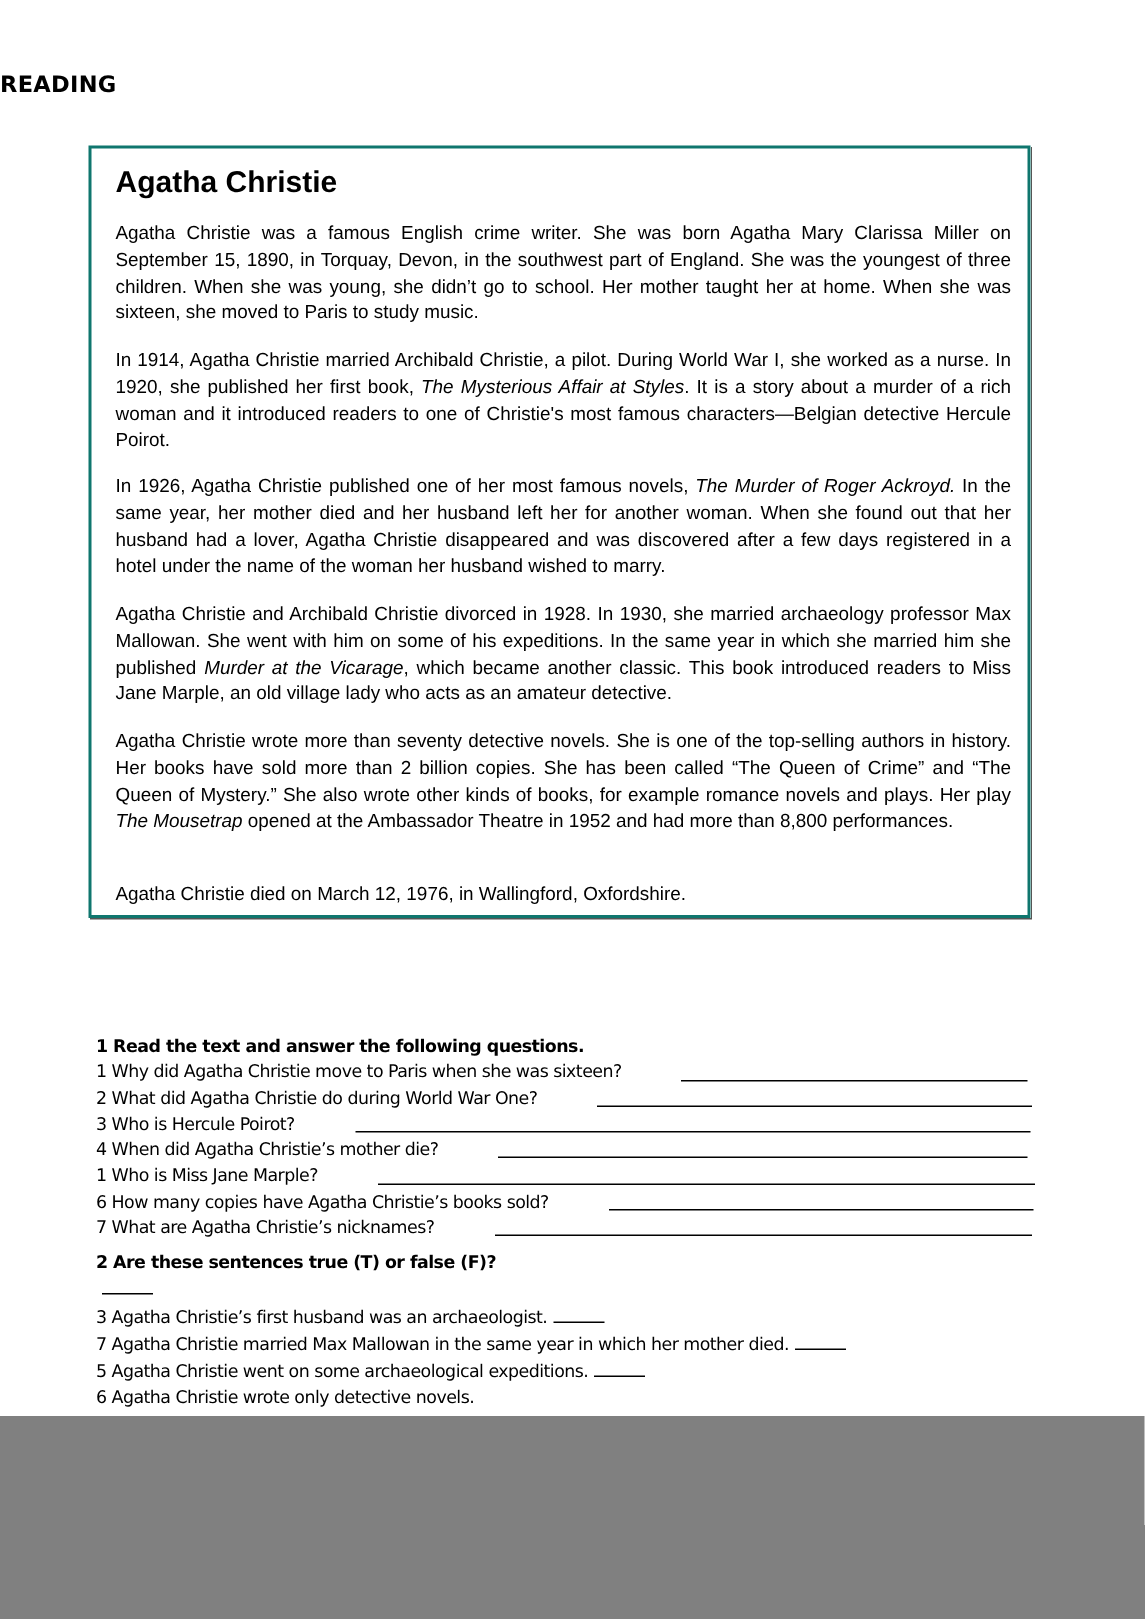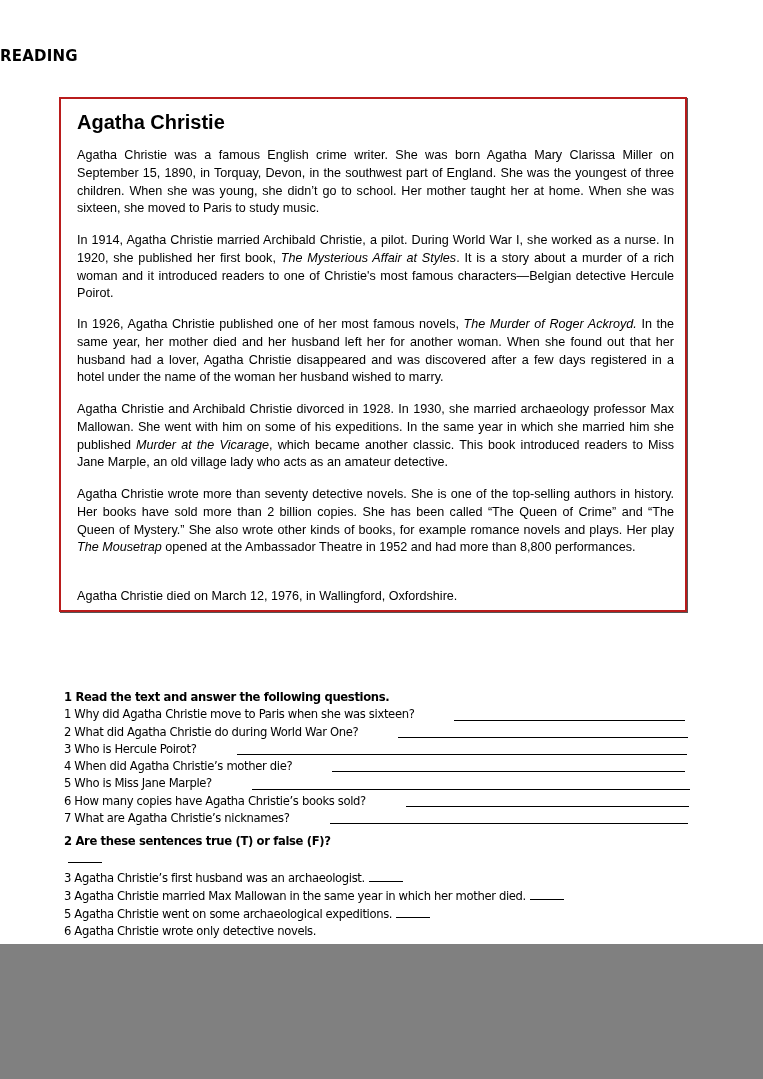--- a/index.html
+++ b/index.html
@@ -8,21 +8,21 @@
     background:#ffffff; color:#000;
     font-family:"Liberation Sans", sans-serif;
   }
   .page-title {
     position:absolute; top:47px; left:0; width:763px; 
     font-family:"DejaVu Sans", sans-serif; font-weight:bold; font-size:15px;
     letter-spacing:0.2px;
   }
   .reading-box {
     position:absolute; left:59px; top:97px; width:628px; height:515px;
-    border:2px solid #b91c1c; box-sizing:border-box;
+    border:2px solid #0f766e; box-sizing:border-box;
     box-shadow:1px 1px 0 #555;
   }
   .box-title {
     position:absolute; left:16px; top:12px;
     font-family:"Liberation Sans", sans-serif; font-weight:bold; font-size:20px;
   }
   .para {
     position:absolute; left:16px; width:597px;
     font-size:12.6px; line-height:17.8px; text-align:justify;
     text-align-last:left;
@@ -97,21 +97,21 @@
   </div>
   <div class="q-row" style="width:623px">
     <span>3 Who is Hercule Poirot?</span>
     <span class="q-line"></span>
   </div>
   <div class="q-row" style="width:621px">
     <span>4 When did Agatha Christie’s mother die?</span>
     <span class="q-line"></span>
   </div>
   <div class="q-row" style="width:626px">
-    <span>5 Who is Miss Jane Marple?</span>
+    <span>1 Who is Miss Jane Marple?</span>
     <span class="q-line"></span>
   </div>
   <div class="q-row" style="width:625px">
     <span>6 How many copies have Agatha Christie’s books sold?</span>
     <span class="q-line"></span>
   </div>
   <div class="q-row" style="width:624px">
     <span>7 What are Agatha Christie’s nicknames?</span>
     <span class="q-line"></span>
   </div>
@@ -119,21 +119,21 @@
 
 <div class="exercise ex2">
   <div class="ex-heading">2 Are these sentences true (T) or false (F)?</div>
   <div>
     <span class="tf-blank"></span>
   </div>
   <div>
     <span>3 Agatha Christie’s first husband was an archaeologist.</span><span class="tf-blank"></span>
   </div>
   <div>
-    <span>3 Agatha Christie married Max Mallowan in the same year in which her mother died.</span><span class="tf-blank"></span>
+    <span>7 Agatha Christie married Max Mallowan in the same year in which her mother died.</span><span class="tf-blank"></span>
   </div>
   <div>
     <span>5 Agatha Christie went on some archaeological expeditions.</span><span class="tf-blank"></span>
   </div>
   <div>
     <span>6 Agatha Christie wrote only detective novels.</span>
   </div>
 </div>
 
 <div class="overlay"></div>

